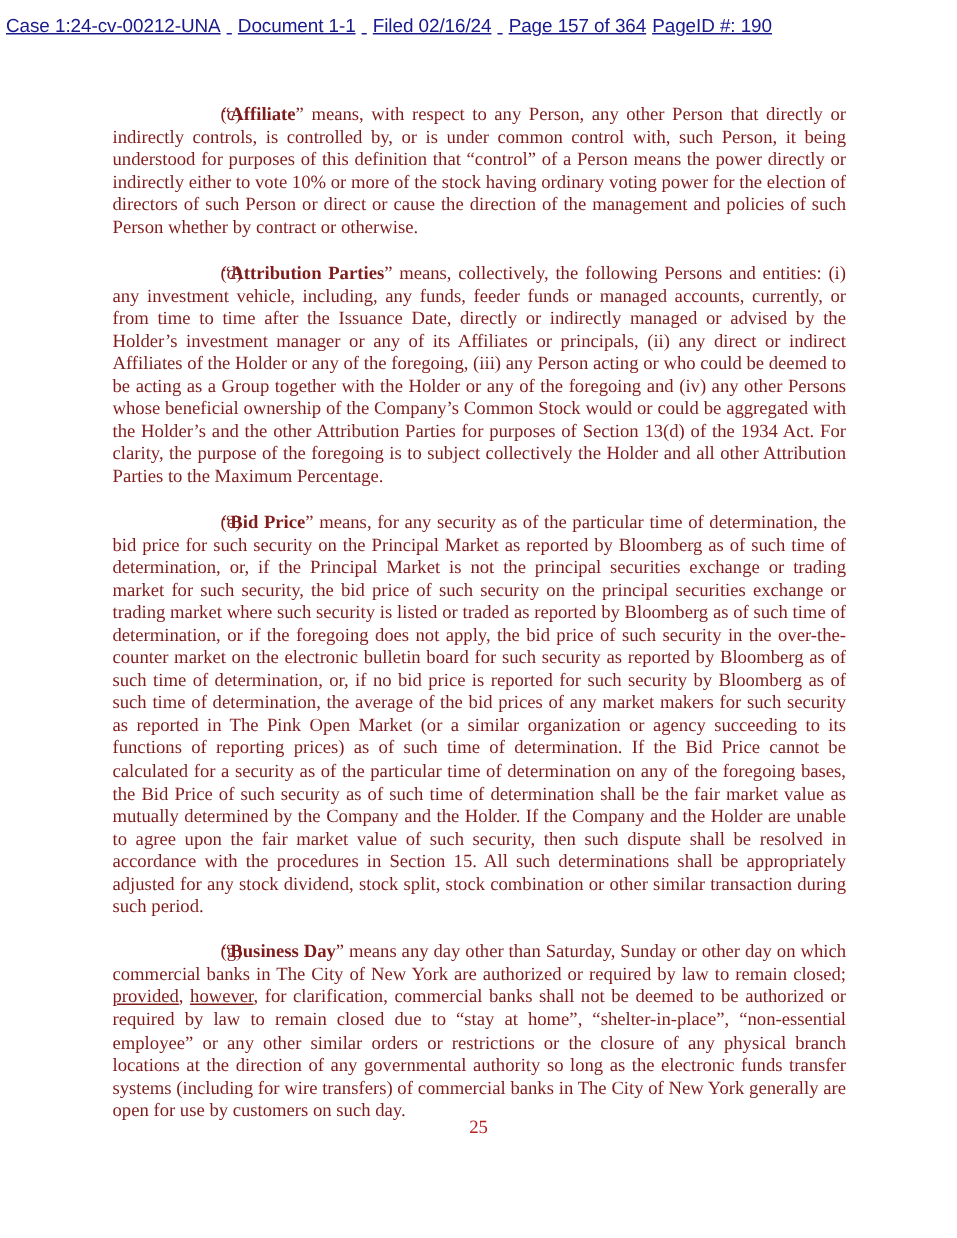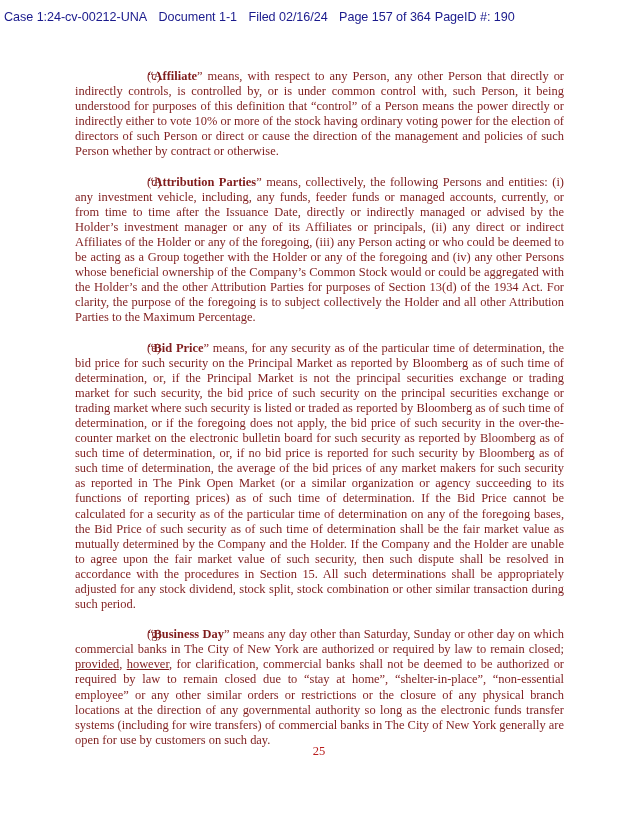--- a/index.html
+++ b/index.html
@@ -1,20 +1,20 @@
 <!DOCTYPE html>
 <html><head>
 <meta charset="utf-8">
 <style>
   html, body { margin: 0; padding: 0; background: #ffffff; }
   body { width: 638px; height: 825px; position: relative; overflow: hidden; }
   .header {
     position: absolute; top: 10px; left: 0; width: 510px; text-align: center;
     font-family: "Liberation Sans", sans-serif; font-size: 12.6px; color: #1a1a8c;
-    white-space: nowrap; letter-spacing: -0.05px;
+    white-space: nowrap; letter-spacing: -0.05px; text-decoration: underline;
   }
   .header span { margin: 0 4px; }
   .page {
     position: absolute; left: 75px; top: 69px; width: 489px;
     font-family: Liberation Serif, serif; font-size: 12.45px; line-height: 15.1px;
     color: #7f1d1d;
   }
   .para { text-align: justify; text-indent: 36px; margin: 0 0 15px 0; }
   .label { display: inline-block; width: 37px; }
   .term { font-weight: bold; }

